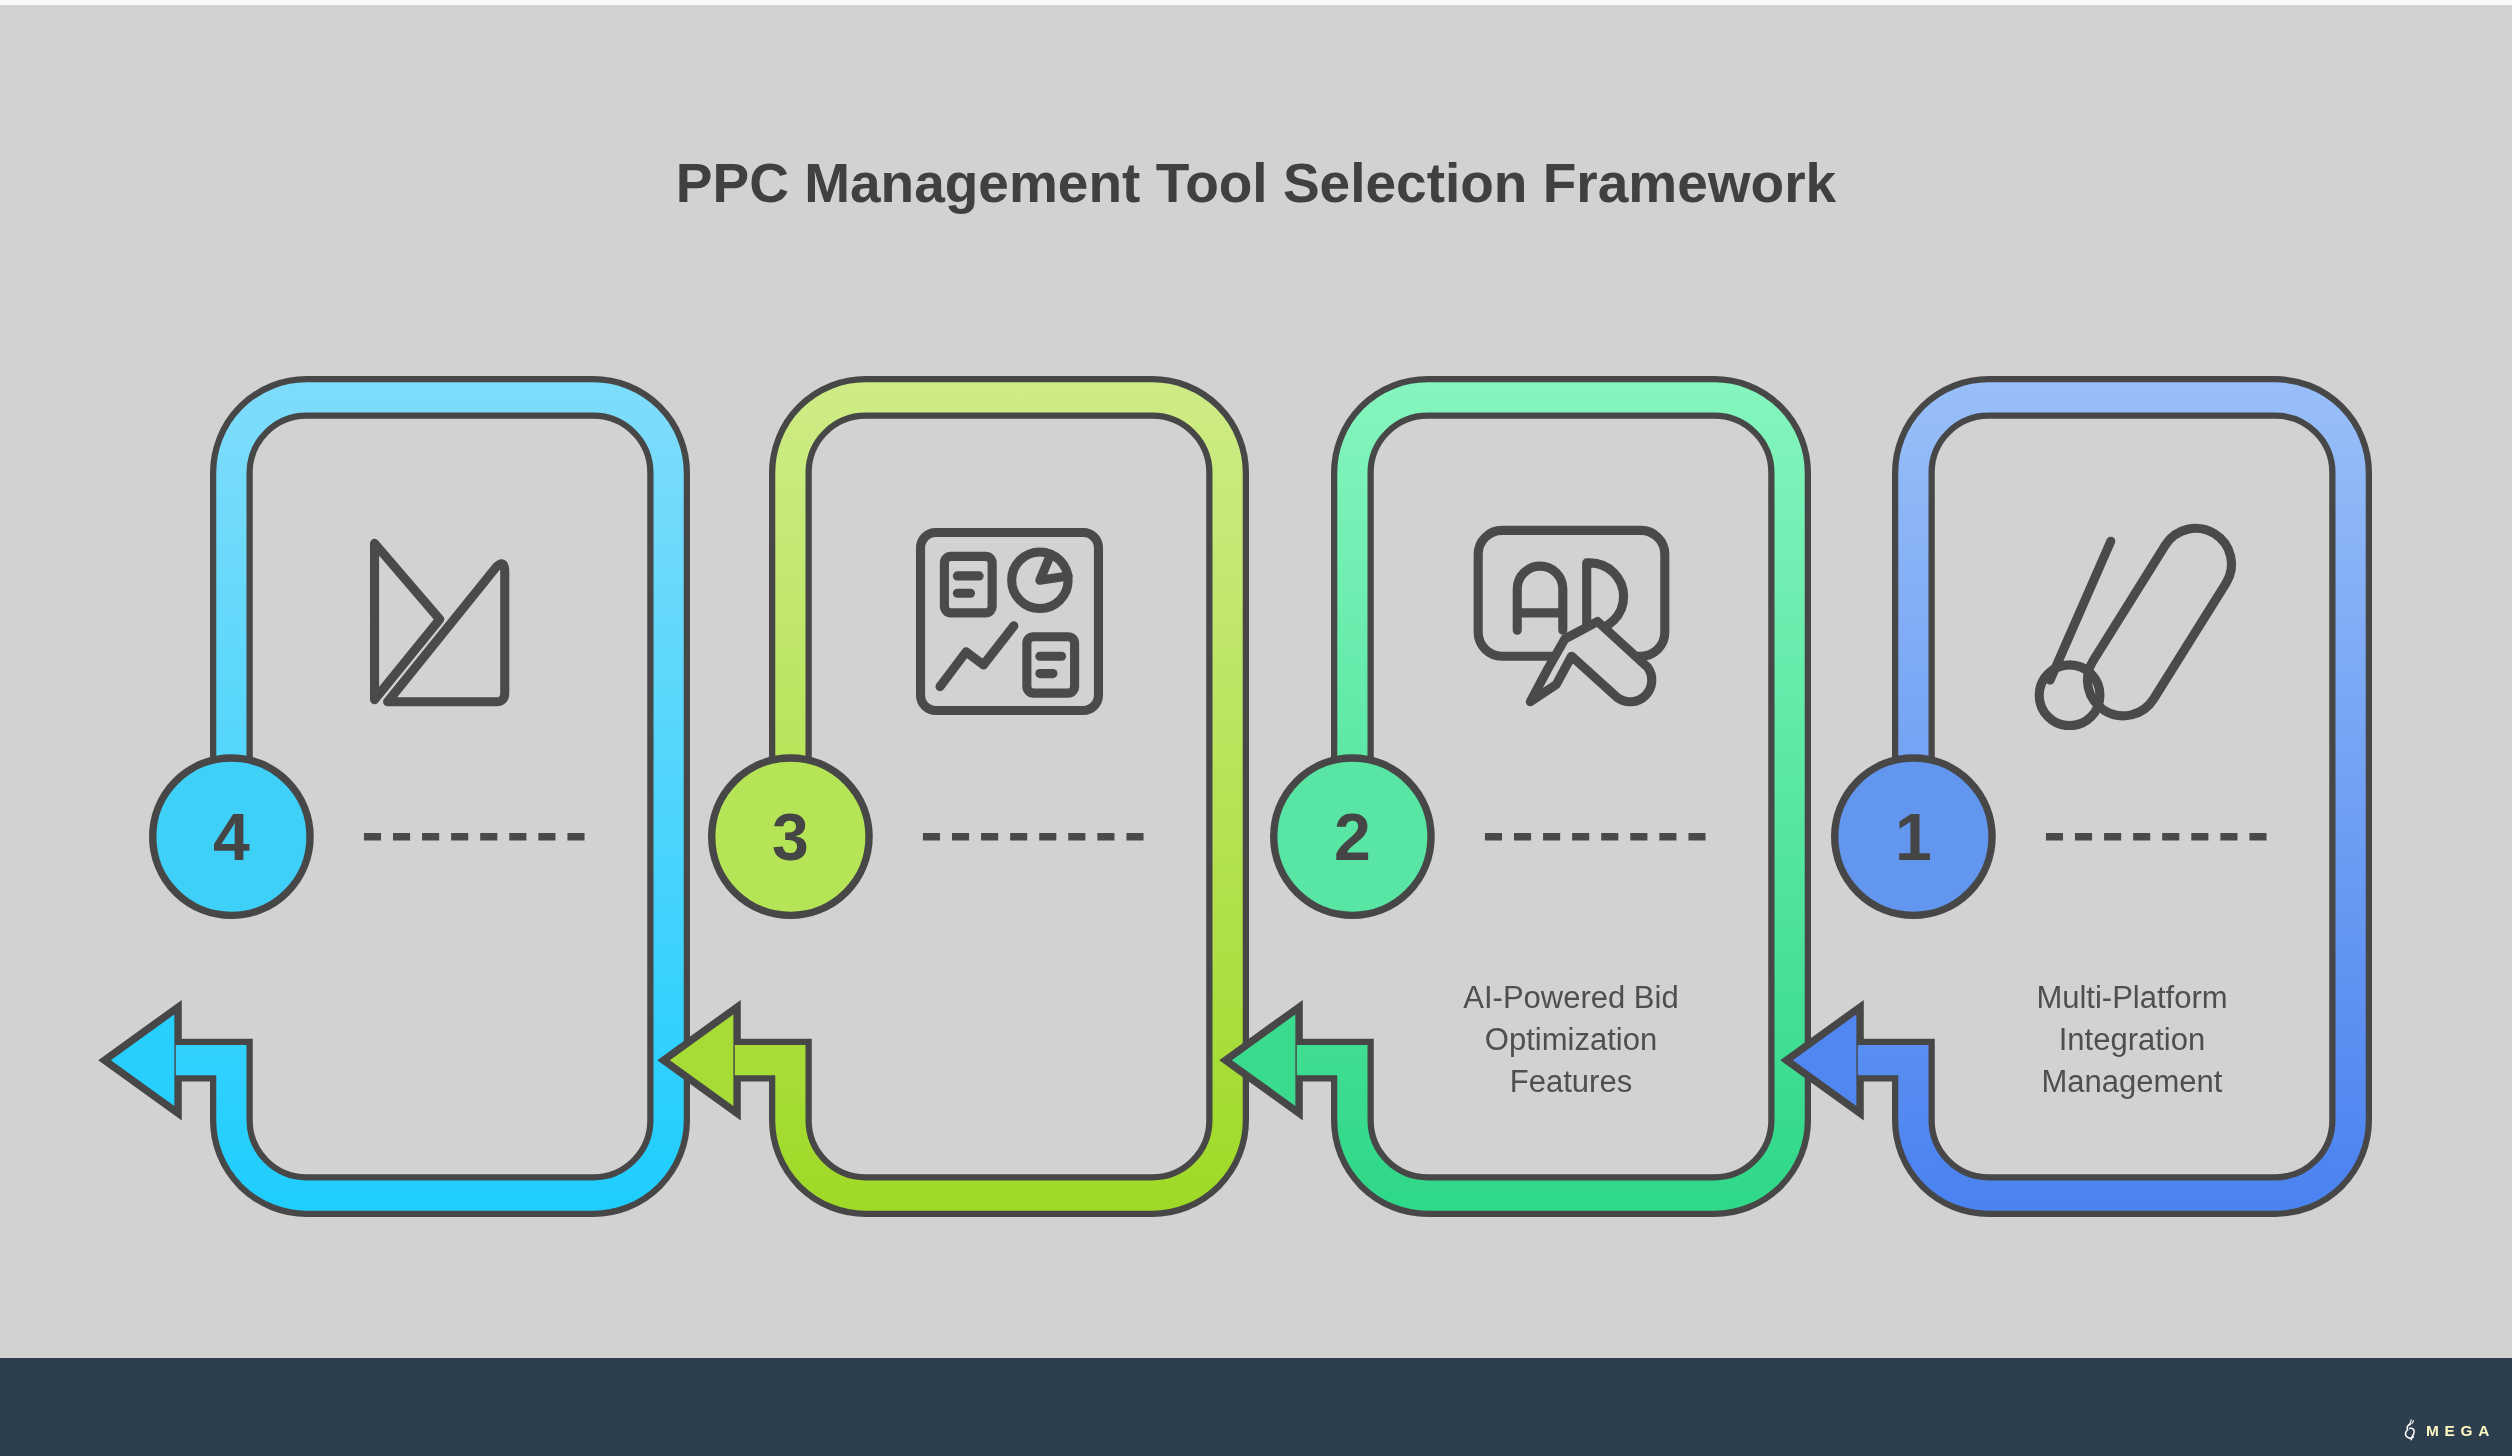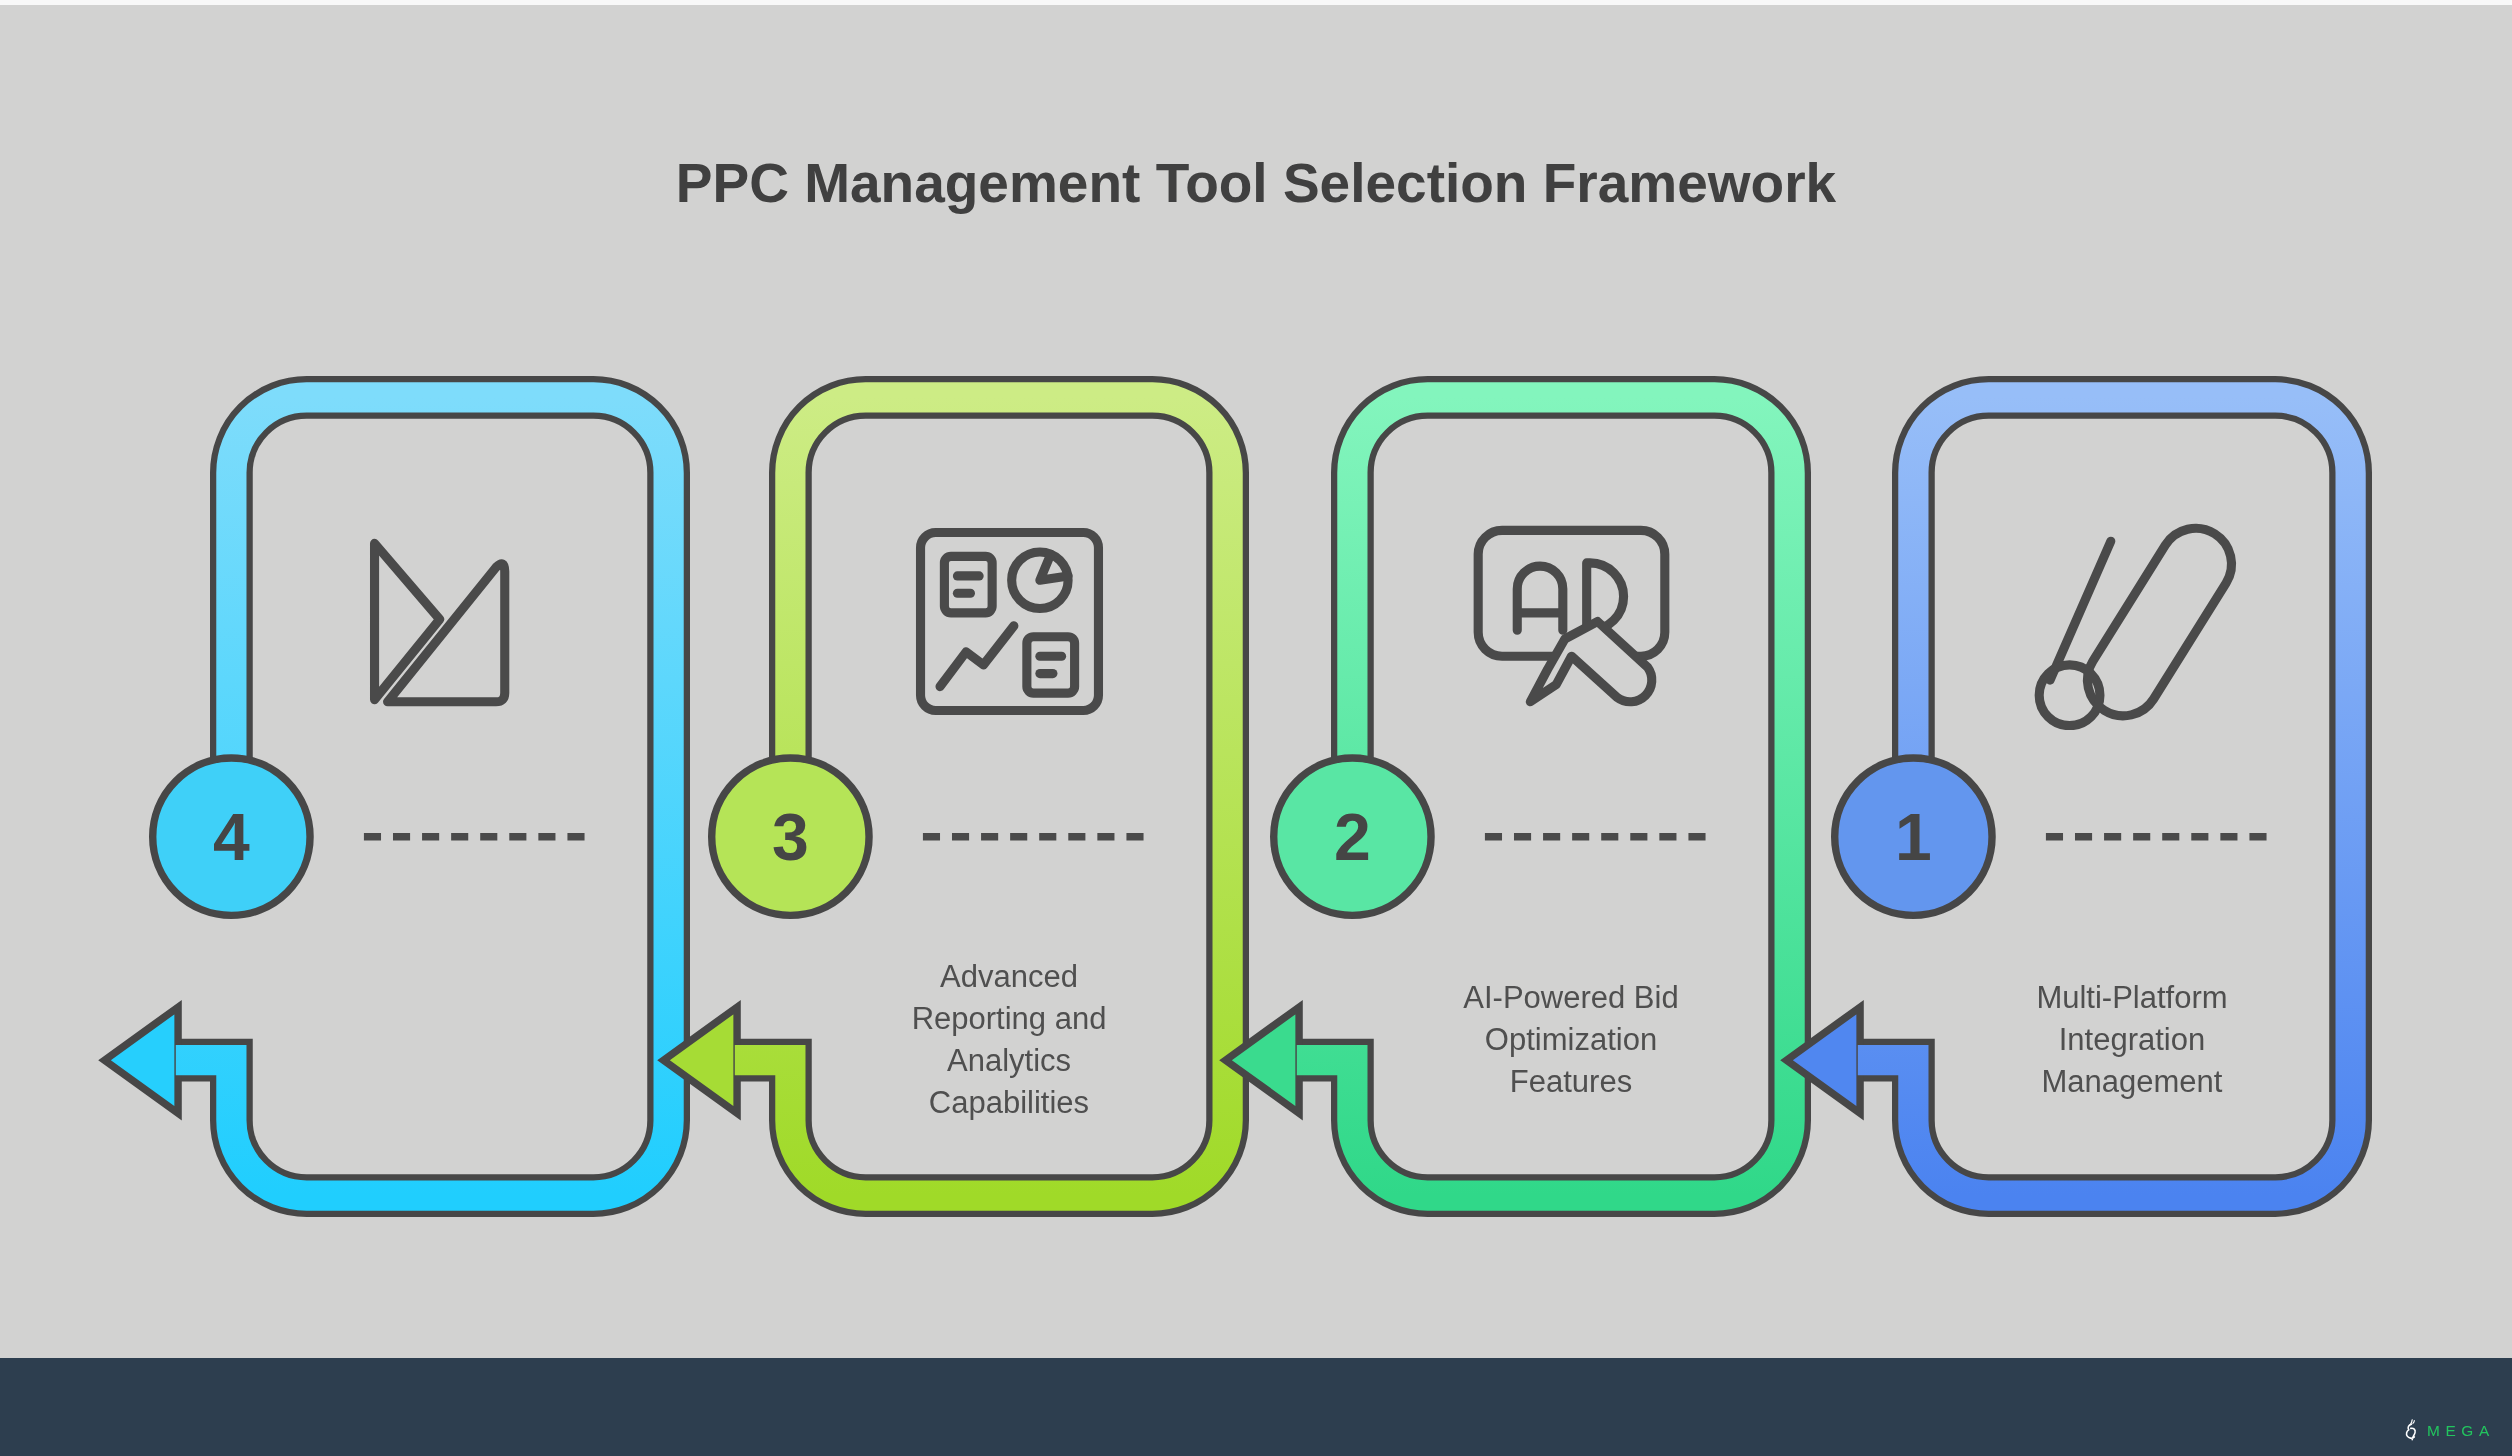--- a/index.html
+++ b/index.html
@@ -51,21 +51,21 @@
   }
   .footer {
     position: absolute; left: 0; bottom: 0; width: 100%; height: 99px;
     background: #2D3E4F;
   }
   .footer-brand {
     position: absolute; right: 17px; bottom: 15px;
     display: flex; align-items: center; gap: 6.8px;
   }
   .footer-brand .brand-text {
-    color: #22c55e; font-size: 15.4px; font-weight: normal; letter-spacing: 5.7px;
+    color: #fef9c3; font-size: 15.4px; font-weight: bold; letter-spacing: 5.7px;
   }
   .mega-glyph { width: 17px; height: 23px; }
 </style>
 </head>
 <body style="background: rgb(210, 210, 209);">
 
 <div class="top-strip" style="background: rgb(248, 248, 248);"></div>
 
 <h1 class="title">PPC Management Tool Selection Framework</h1>
 
@@ -114,21 +114,20 @@
       <line class="icon-stroke" x1="26" y1="29" x2="36" y2="29"></line>
       <line class="icon-stroke" x1="26" y1="37" x2="32" y2="37"></line>
       <circle class="icon-stroke" cx="64" cy="31" r="13"></circle>
       <path class="icon-stroke" d="M64 31 L69 19 M64 31 L77 29"></path>
       <path class="icon-stroke" d="M18 80 L30 64 L38 70 L52 52"></path>
       <rect class="icon-stroke" x="58" y="57" width="22" height="26" rx="3"></rect>
       <line class="icon-stroke" x1="64" y1="66" x2="74" y2="66"></line>
       <line class="icon-stroke" x1="64" y1="74" x2="70" y2="74"></line>
     </svg>
   </div>
-  <div class="card-label">Advanced Reporting and Analytics Capabilities</div>
 </div>
 
 <div class="card" style="left: 1331px; --c-top: #83F5BD; --c-bottom: #30D889; --c-circle: #59E6A4; --c-arrow: #3ADB8E;">
   <svg class="band-svg" viewBox="0 0 842 1475">
     <defs>
       <linearGradient id="grad-2" x1="0" y1="0" x2="0" y2="1">
         <stop offset="0" class="stop-top"></stop>
           <stop offset="1" class="stop-bottom"></stop>
       </linearGradient>
     </defs>

